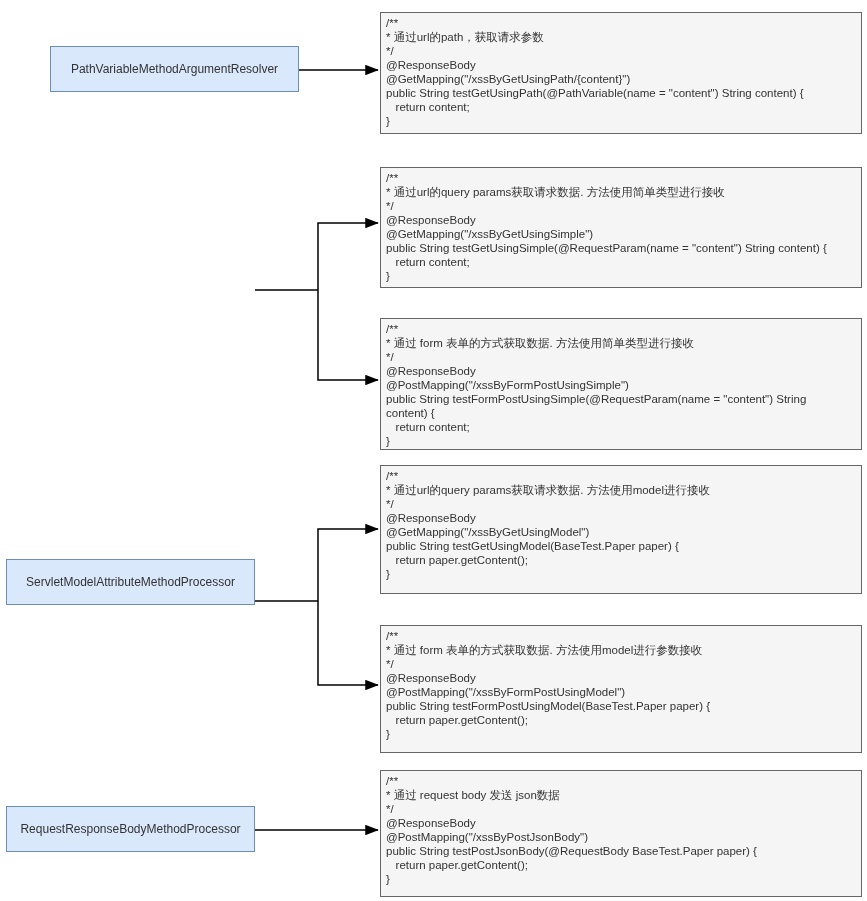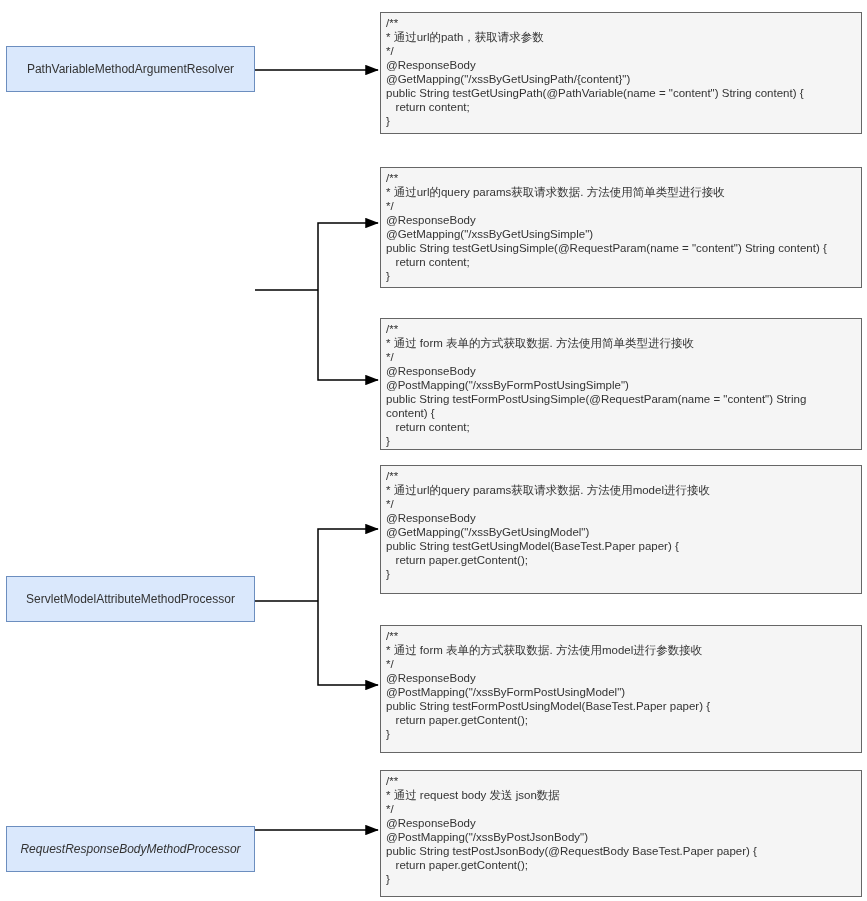--- a/index.html
+++ b/index.html
@@ -34,24 +34,24 @@
     box-sizing: border-box;
     background: var(--resolver-fill, #dae8fc);
     border: 1px solid var(--resolver-border, #6c8ebf);
     display: flex;
     align-items: center;
     justify-content: center;
     text-align: center;
     font-size: 12px;
     color: var(--text, #333333);
   }
-  .r-a { top: 46px; }
+  .r-a { top: 46px; margin-left: 44px; }
   .r-b { top: 266px; }
-  .r-c { top: 576px; text-align: center; }
-  .r-d { top: 826px; font-style: italic; }
+  .r-c { top: 559px; text-align: center; }
+  .r-d { top: 806px; }
   .code {
     position: absolute;
     left: 380px;
     width: 482px;
     box-sizing: border-box;
     background: var(--code-fill, #f5f5f5);
     border: 1px solid var(--code-border, #666666);
     padding: 3px 5px;
     font-size: 11.5px;
     line-height: 14px;

